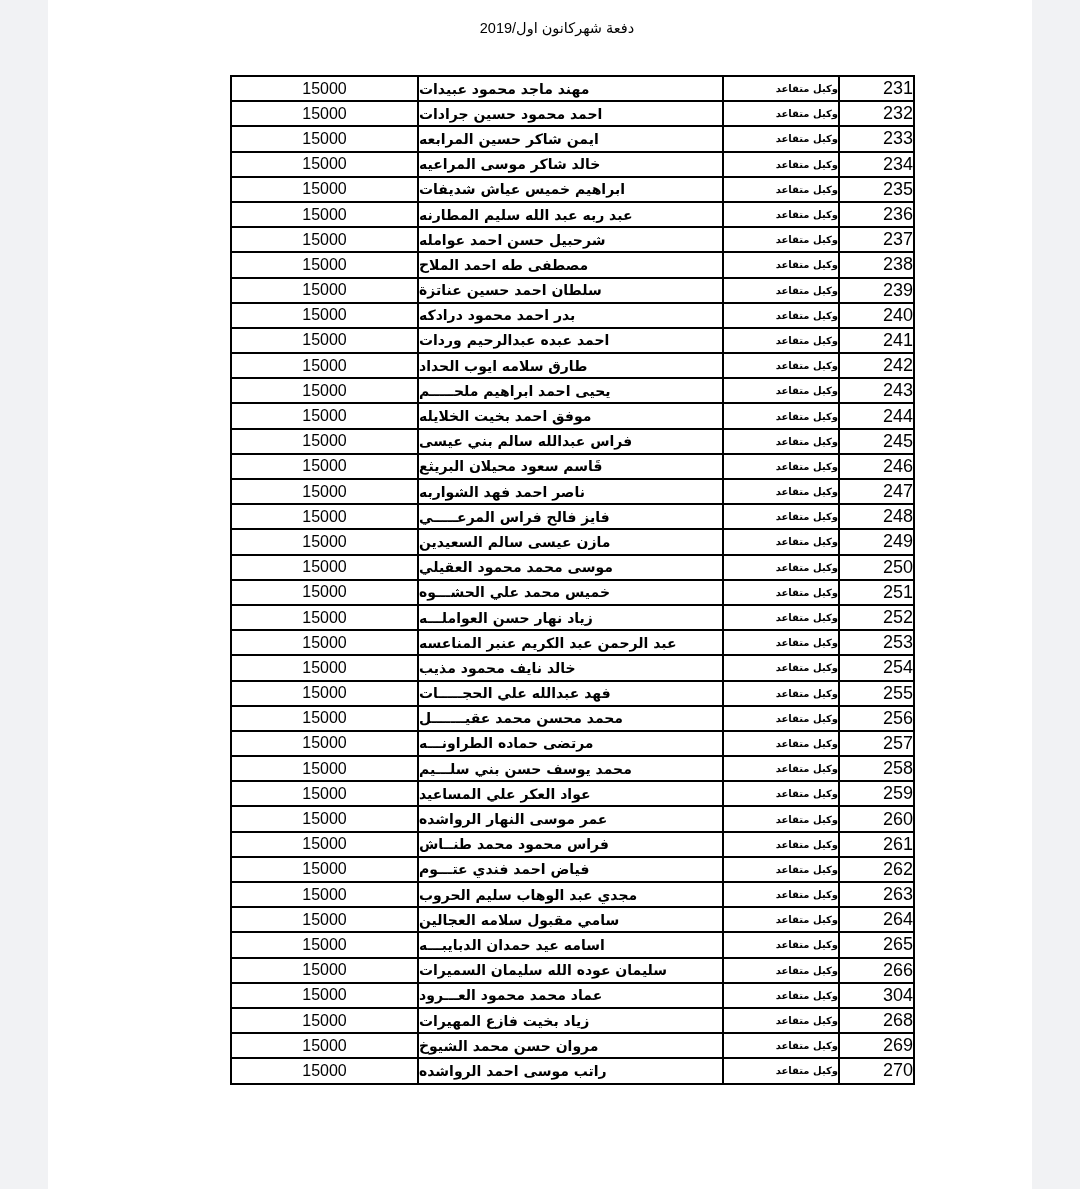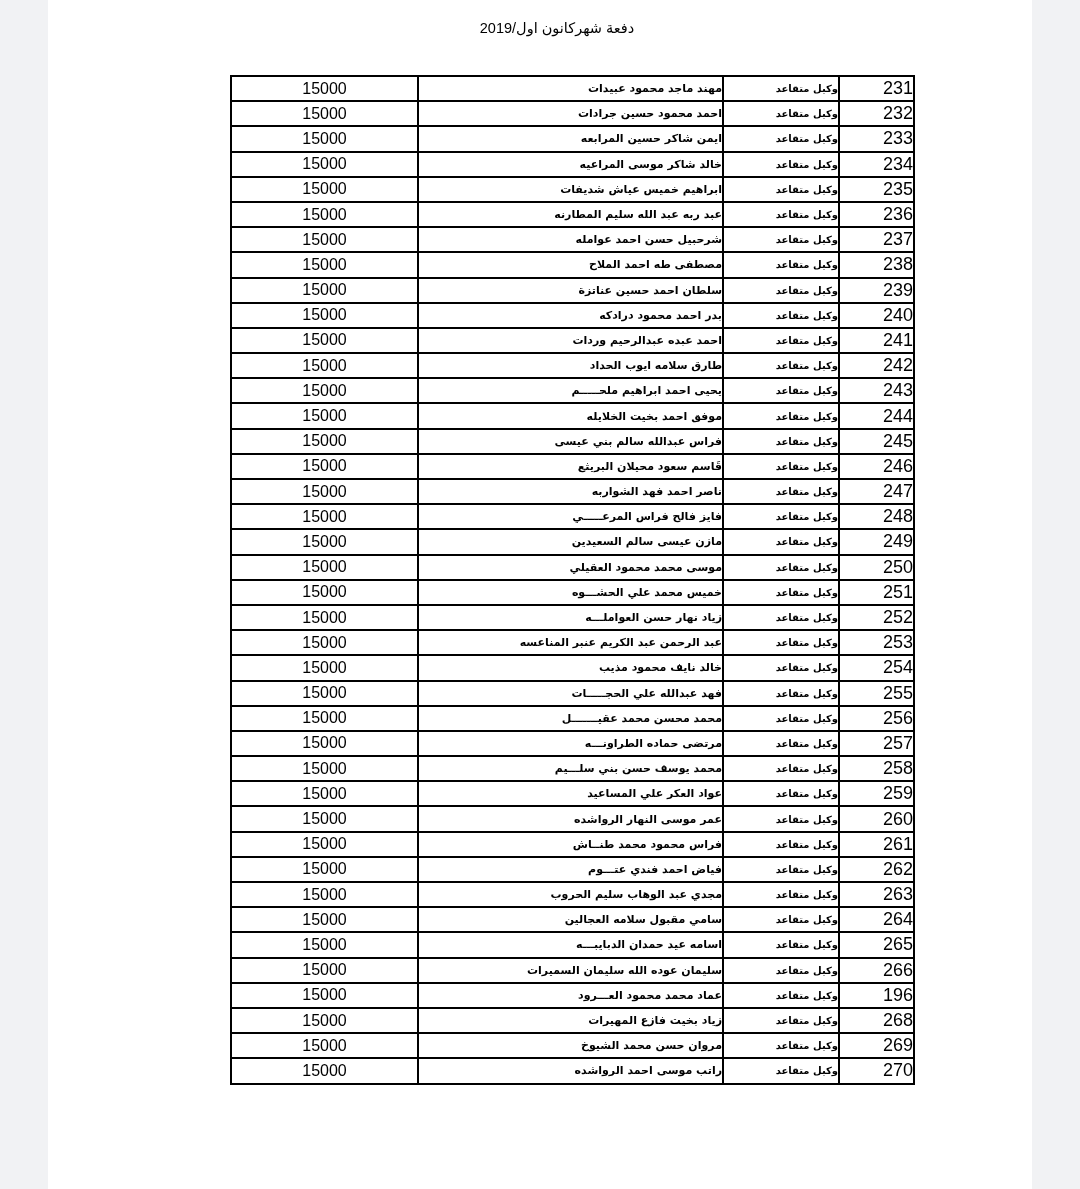--- a/index.html
+++ b/index.html
@@ -74,23 +74,23 @@
   td.col-rank {
     width: 114px;
     text-align: right;
     padding-right: 3px;
     font-size: 10px;
     font-weight: 700;
     font-family: "DejaVu Sans", "Liberation Sans", sans-serif;
   }
   td.col-name {
     width: 303px;
-    text-align: right;
+    text-align: left;
     padding-right: 2px;
-    font-size: 11px;
+    font-size: 14px;
     font-weight: 700;
     font-family: "DejaVu Sans", "Liberation Sans", sans-serif;
   }
   td.col-amount {
     width: 185px;
     text-align: center;
     font-size: 16px;
     font-weight: 400;
     font-family: "Liberation Sans", "DejaVu Sans", sans-serif;
     direction: ltr;
@@ -356,21 +356,21 @@
       </tr>
 
       <tr>
         <td class="col-no">266</td>
         <td class="col-rank">وكيل متقاعد</td>
         <td class="col-name">سليمان عوده الله سليمان السميرات</td>
         <td class="col-amount">15000</td>
       </tr>
 
       <tr>
-        <td class="col-no">196</td>
+        <td class="col-no">304</td>
         <td class="col-rank">وكيل متقاعد</td>
         <td class="col-name">عماد محمد محمود العـــرود</td>
         <td class="col-amount">15000</td>
       </tr>
 
       <tr>
         <td class="col-no">268</td>
         <td class="col-rank">وكيل متقاعد</td>
         <td class="col-name">زياد بخيت فازع المهيرات</td>
         <td class="col-amount">15000</td>

